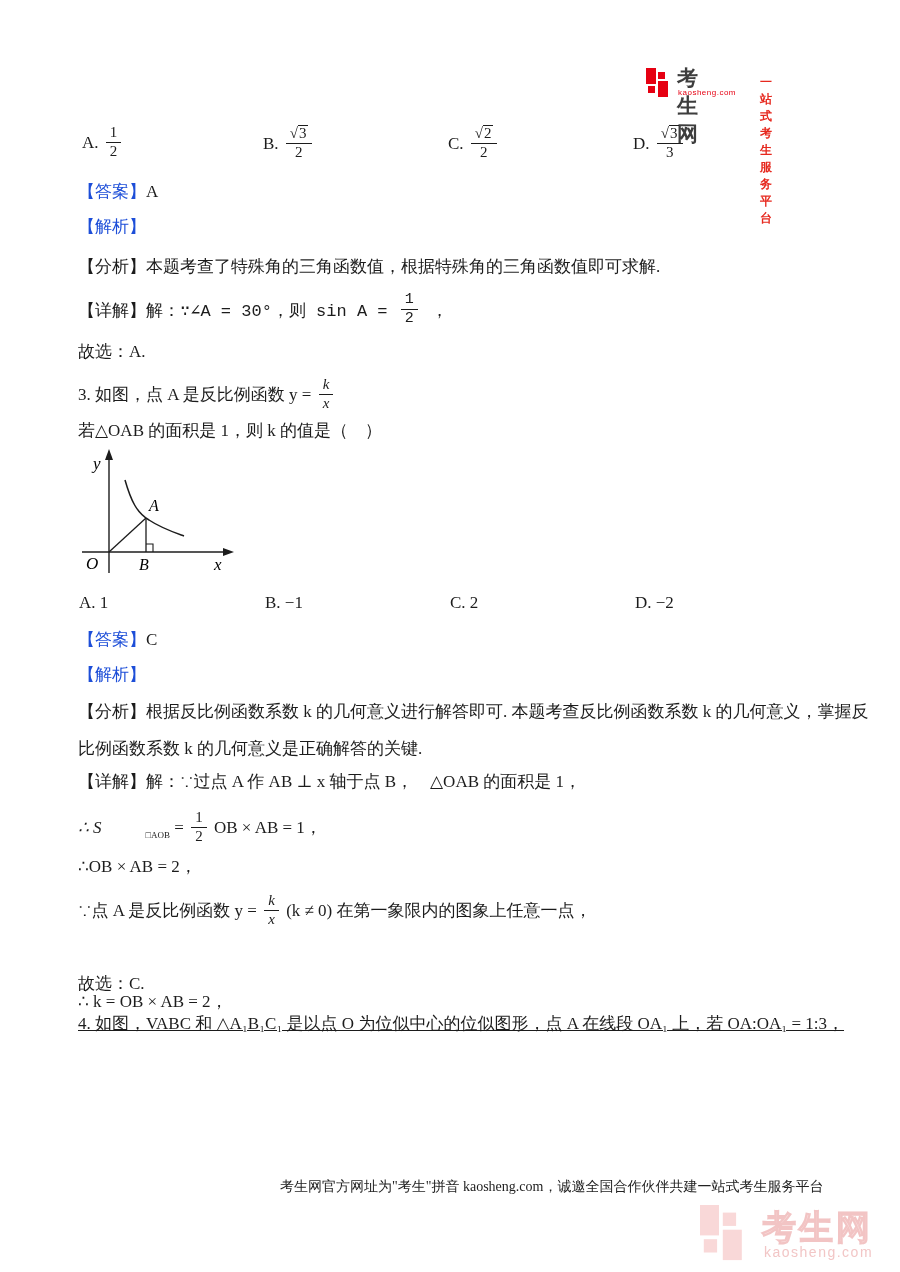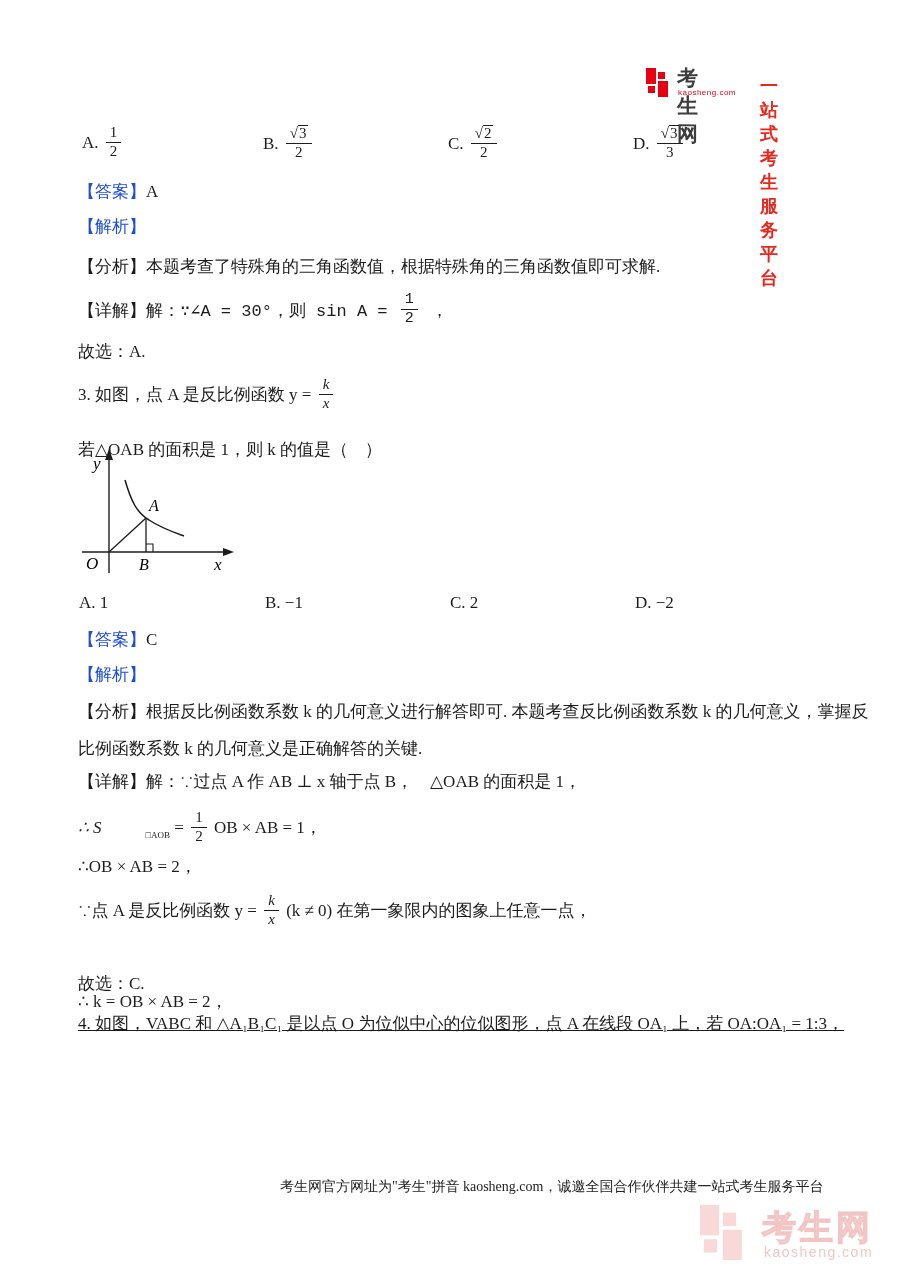--- a/index.html
+++ b/index.html
@@ -22,21 +22,21 @@
   .blocks{position:absolute;top:6px;left:0;width:26px;height:30px;}
   .blocks div{position:absolute;background:#e60012;}
   .blocks .b1{left:0;top:0;width:10px;height:16px;}
   .blocks .b2{left:12px;top:4px;width:7px;height:7px;}
   .blocks .b3{left:12px;top:13px;width:10px;height:16px;}
   .blocks .b4{left:2px;top:18px;width:7px;height:7px;}
   .brand{position:absolute;left:31px;top:2px;font-size:21px;font-weight:bold;color:#3d3d3d;
          font-family:"Liberation Sans","DejaVu Sans",sans-serif;letter-spacing:1px;}
   .brand-dom{position:absolute;left:32px;top:26px;font-size:8px;color:#e60012;
          font-family:"Liberation Sans","DejaVu Sans",sans-serif;letter-spacing:.5px;}
-  .tagline{position:absolute;left:114px;top:12px;font-size:18px;font-weight:bold;color:#e6281e;
+  .tagline{position:absolute;left:114px;top:12px;font-size:12px;font-weight:bold;color:#e6281e;
          font-family:"Liberation Sans","DejaVu Sans",sans-serif;letter-spacing:1px;}
   
   .opt{position:absolute;font-size:17px;white-space:nowrap;}
   
   .graph{position:absolute;left:76px;top:447px;}
   
   .footer{position:absolute;left:280px;top:1178px;font-size:14px;color:#222;white-space:nowrap;}
   
   .wm{position:absolute;left:700px;top:1203px;width:185px;height:66px;}
   .wm .blocks div{background:#f9d8d8;}
@@ -91,21 +91,21 @@
     <span>【详解】解：∵∠A = 30°，则 sin A =</span>
     <span class="frac"><span class="num">1</span><span class="den">2</span></span>
     <span>，</span>
   </div>
   <div class="ln" style="top:340px;">故选：A.</div>
 
   <div class="ln" style="top:379px;">
     <span>3. 如图，点 A 是反比例函数 y =</span>
     <span class="frac"><span class="num it">k</span><span class="den it">x</span></span>
   </div>
-  <div class="ln" style="top:438px;text-align:right;">若△OAB 的面积是 1，则 k 的值是（　）</div>
+  <div class="ln" style="top:419px;text-align:right;">若△OAB 的面积是 1，则 k 的值是（　）</div>
 
   <div class="graph">
     <svg width="170" height="135" viewBox="0 0 170 135">
 
       <line x1="33" y1="10" x2="33" y2="126" stroke="#1c1c1c" stroke-width="1.4"></line>
       <polygon points="33,2 29,13 37,13" fill="#1c1c1c"></polygon>
       <line x1="6" y1="105" x2="150" y2="105" stroke="#1c1c1c" stroke-width="1.4"></line>
       <polygon points="158,105 147,101 147,109" fill="#1c1c1c"></polygon>
 
       <path d="M49,33 C55,54 61,66 73,73 C85,81 97,85 108,89" fill="none" stroke="#1c1c1c" stroke-width="1.5"></path>

